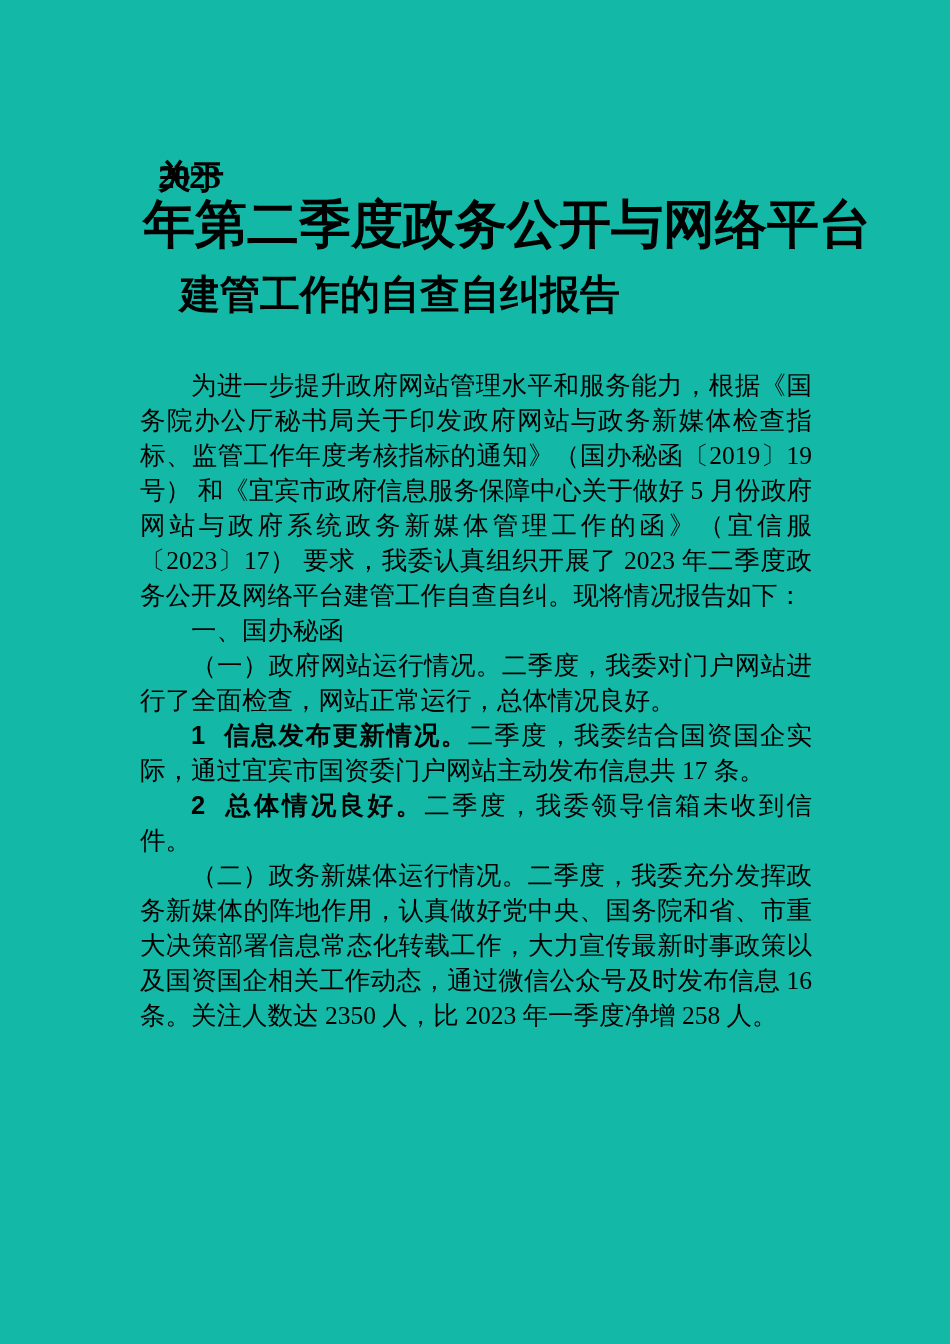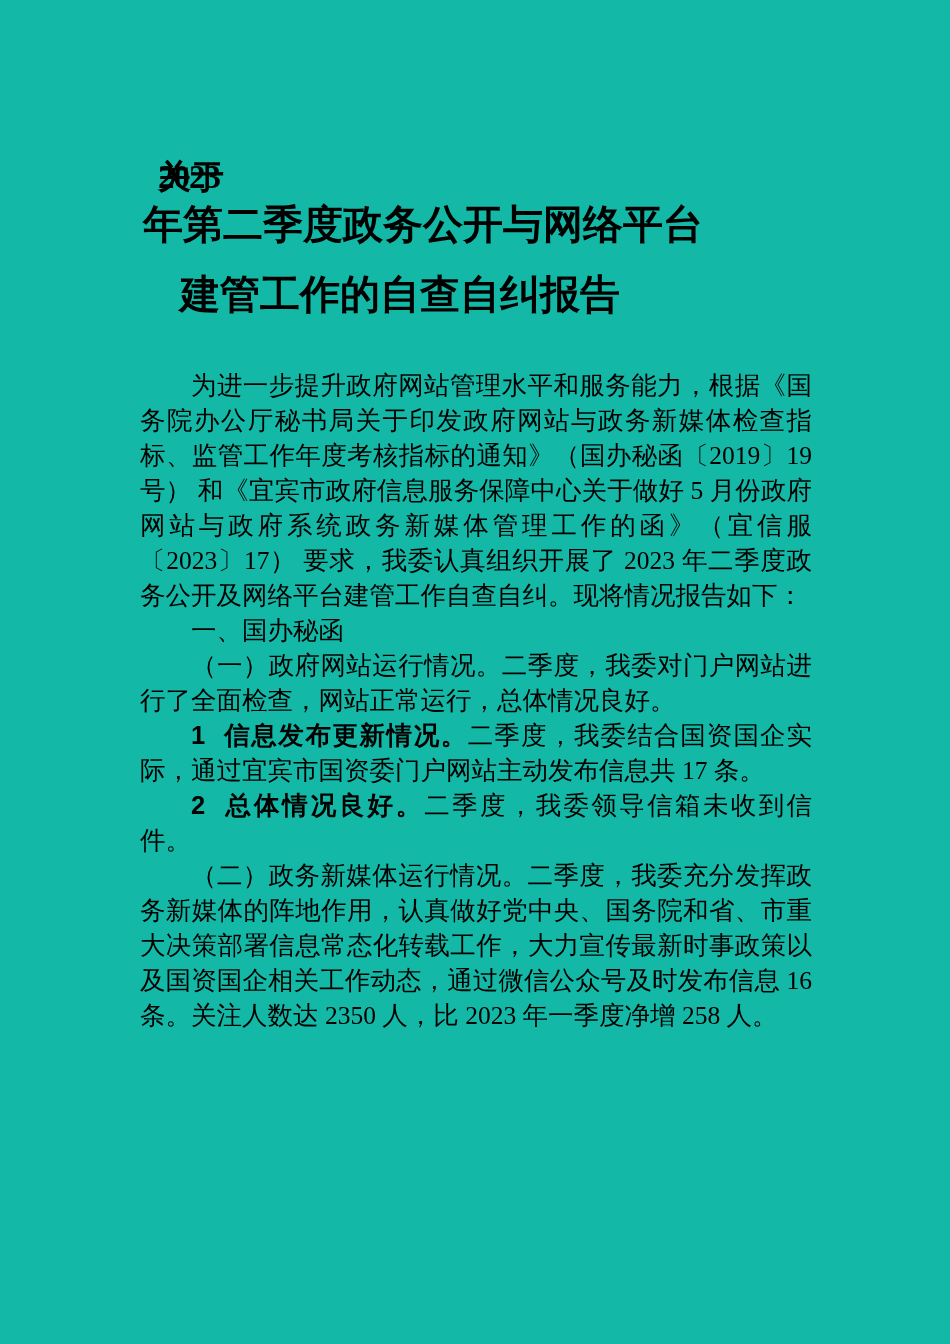--- a/index.html
+++ b/index.html
@@ -54,21 +54,21 @@
     white-space: nowrap;
   }
   .title-line-1 .run-b {
     letter-spacing: -1px;
   }
 
   .title-line-2 {
     position: absolute;
     left: 143px;
     top: 48px;
-    font-size: 40px;
+    font-size: 52px;
     line-height: 54px;
   }
   .title-line-3 {
     position: absolute;
     left: 0;
     top: 118px;
     width: 800px;
     text-align: center;
     font-size: 40px;
     line-height: 54px;

